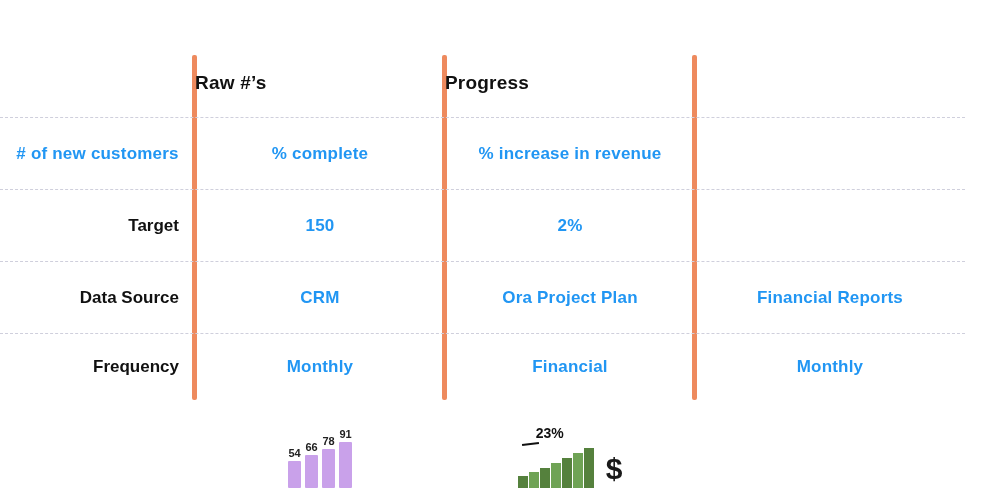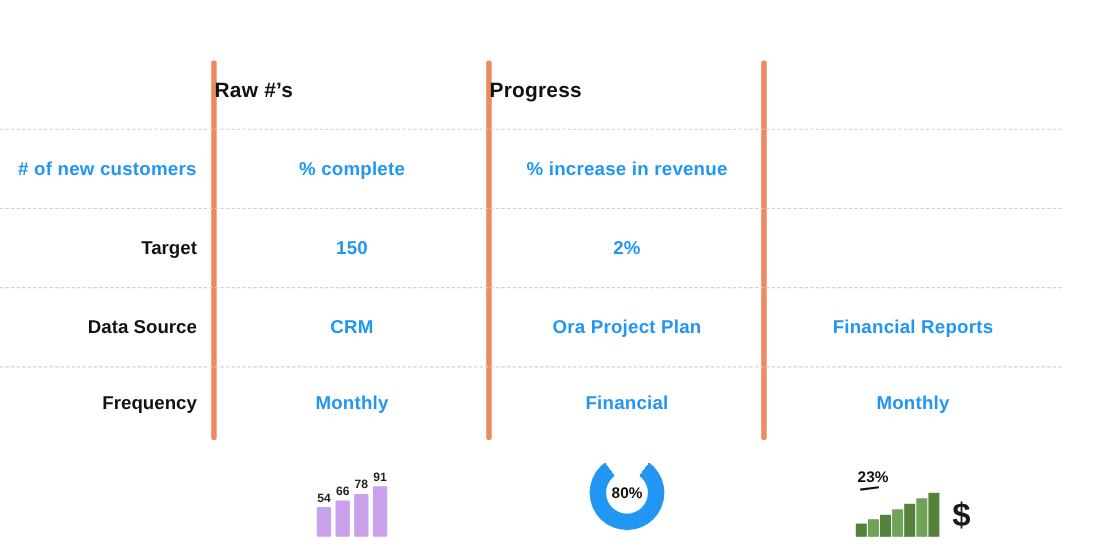--- a/index.html
+++ b/index.html
@@ -81,21 +81,21 @@
     position: absolute;
     inset: 15px;
     background: #ffffff;
     border-radius: 50%;
   }
   .donut-label { position: relative; font-size: 14px; font-weight: bold; color: #111111; }
 
   
   .growth-wrap { display: flex; align-items: flex-end; }
   .growth-left { display: flex; flex-direction: column; align-items: flex-start; }
-  .growth-label { font-size: 14px; font-weight: bold; color: #111111; margin-left: 2px; }
+  .growth-label { font-size: 14px; font-weight: bold; color: #111111; margin-left: 18px; }
   .growth-tick {
     width: 17px; height: 2px;
     background: #111111;
     margin: 2px 0 3px 4px;
     transform: rotate(-7deg);
   }
   .growth-bars { display: flex; align-items: flex-end; gap: 1px; }
   .gbar { width: 10px; }
   .dollar {
     font-size: 30px;
@@ -166,25 +166,20 @@
               <span class="bar-label">78</span>
               <div class="bar" style="height: 39px; background: rgb(201, 161, 234);"></div>
             </div>
             <div class="bar-group">
               <span class="bar-label">91</span>
               <div class="bar" style="height: 45.5px; background: rgb(201, 161, 234);"></div>
             </div>
           </div>
       </div>
 
-      <div class="chart-cell donut-cell">
-        <div class="donut" style="background: conic-gradient(from 36deg, rgb(33, 150, 243) 0deg, rgb(33, 150, 243) 288deg, rgb(255, 255, 255) 288deg, rgb(255, 255, 255) 360deg);">
-          <span class="donut-label">80%</span>
-        </div>
-      </div>
 
       <div class="chart-cell">
         <div class="growth-wrap">
           <div class="growth-left">
             <span class="growth-label">23%</span>
             <div class="growth-tick"></div>
             <div class="growth-bars">
                 <div class="gbar" style="height: 12px; background: rgb(85, 129, 61);"></div>
                 <div class="gbar" style="height: 16px; background: rgb(111, 163, 85);"></div>
                 <div class="gbar" style="height: 20px; background: rgb(85, 129, 61);"></div>

